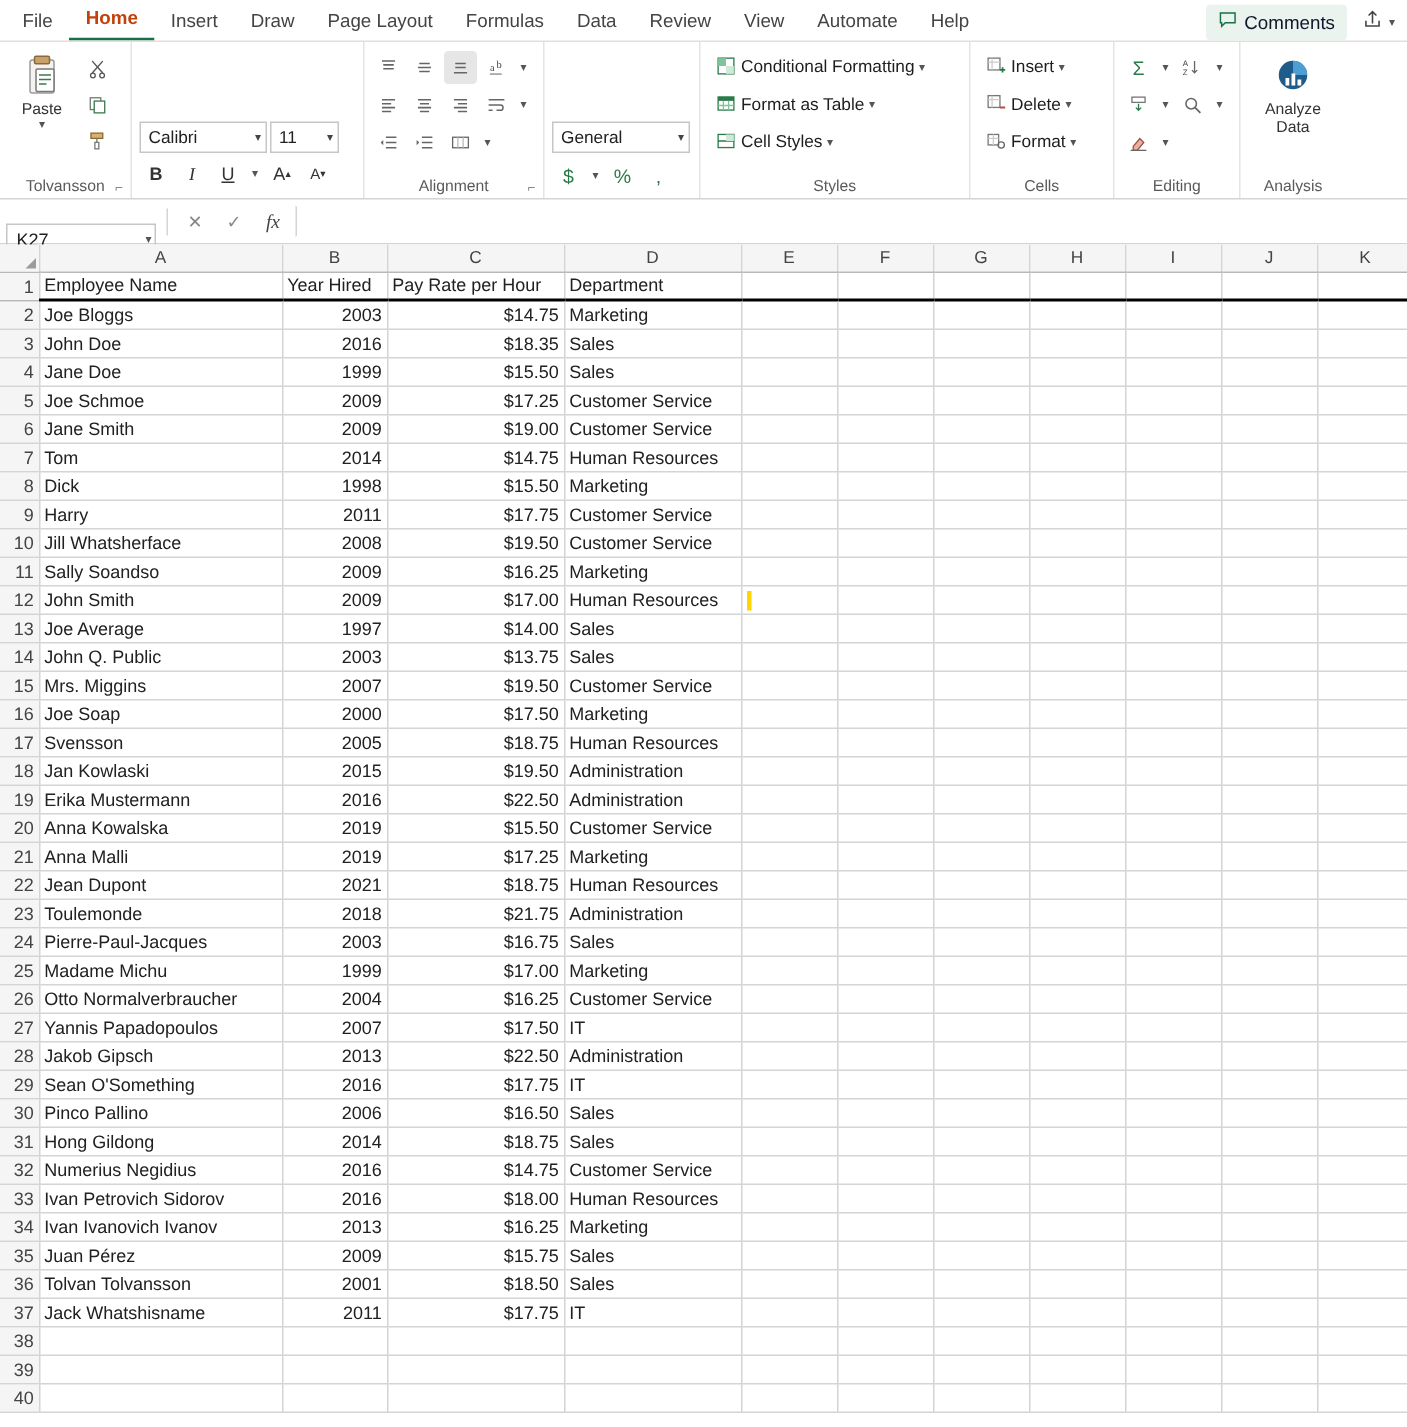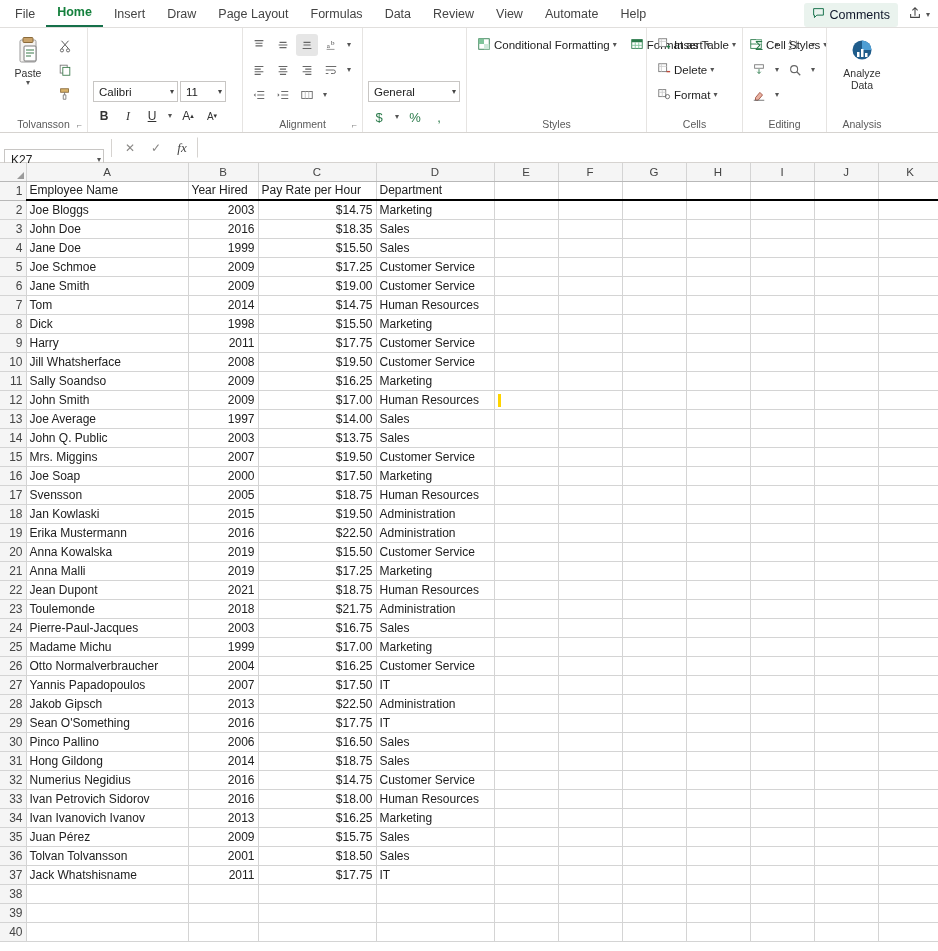--- a/index.html
+++ b/index.html
@@ -25,21 +25,21 @@
   }
   .tab {
     padding: 5px 11px 6px 11px;
     font-size: 12.5px;
     color: #444;
     cursor: pointer;
     white-space: nowrap;
     border-radius: 3px 3px 0 0;
   }
   .tab.active {
-    color: #15803d;
+    color: #c2410c;
     font-weight: bold;
     border-bottom: 2px solid #16704a;
   }
   .tabbar-right {
     margin-left: auto;
     display: flex;
     align-items: center;
     gap: 6px;
     padding-right: 4px;
   }
@@ -503,21 +503,21 @@
         </div>
       </div>
     </div>
     <div class="group-label">
       <span>Number</span>
       <span class="dlg">⌐</span>
     </div>
   </div>
 
   <div class="group" style="width:180px">
-    <div class="group-body" style="flex-direction:row; gap:3px; padding-top:3px;">
+    <div class="group-body" style="flex-direction:column; gap:3px; padding-top:3px;">
       <div class="wbtn">
         <span>
           <svg width="14" height="14" viewBox="0 0 16 16">
               <rect x="2" y="2" width="12" height="12" fill="#fff" stroke="#2a7a4a"></rect>
               <rect x="2" y="2" width="6" height="6" fill="#7fc49a"></rect>
               <rect x="8" y="8" width="6" height="6" fill="#cfe9da"></rect>
             </svg>
         </span>
         <span>Conditional Formatting</span>
         <span class="caret">▾</span>

